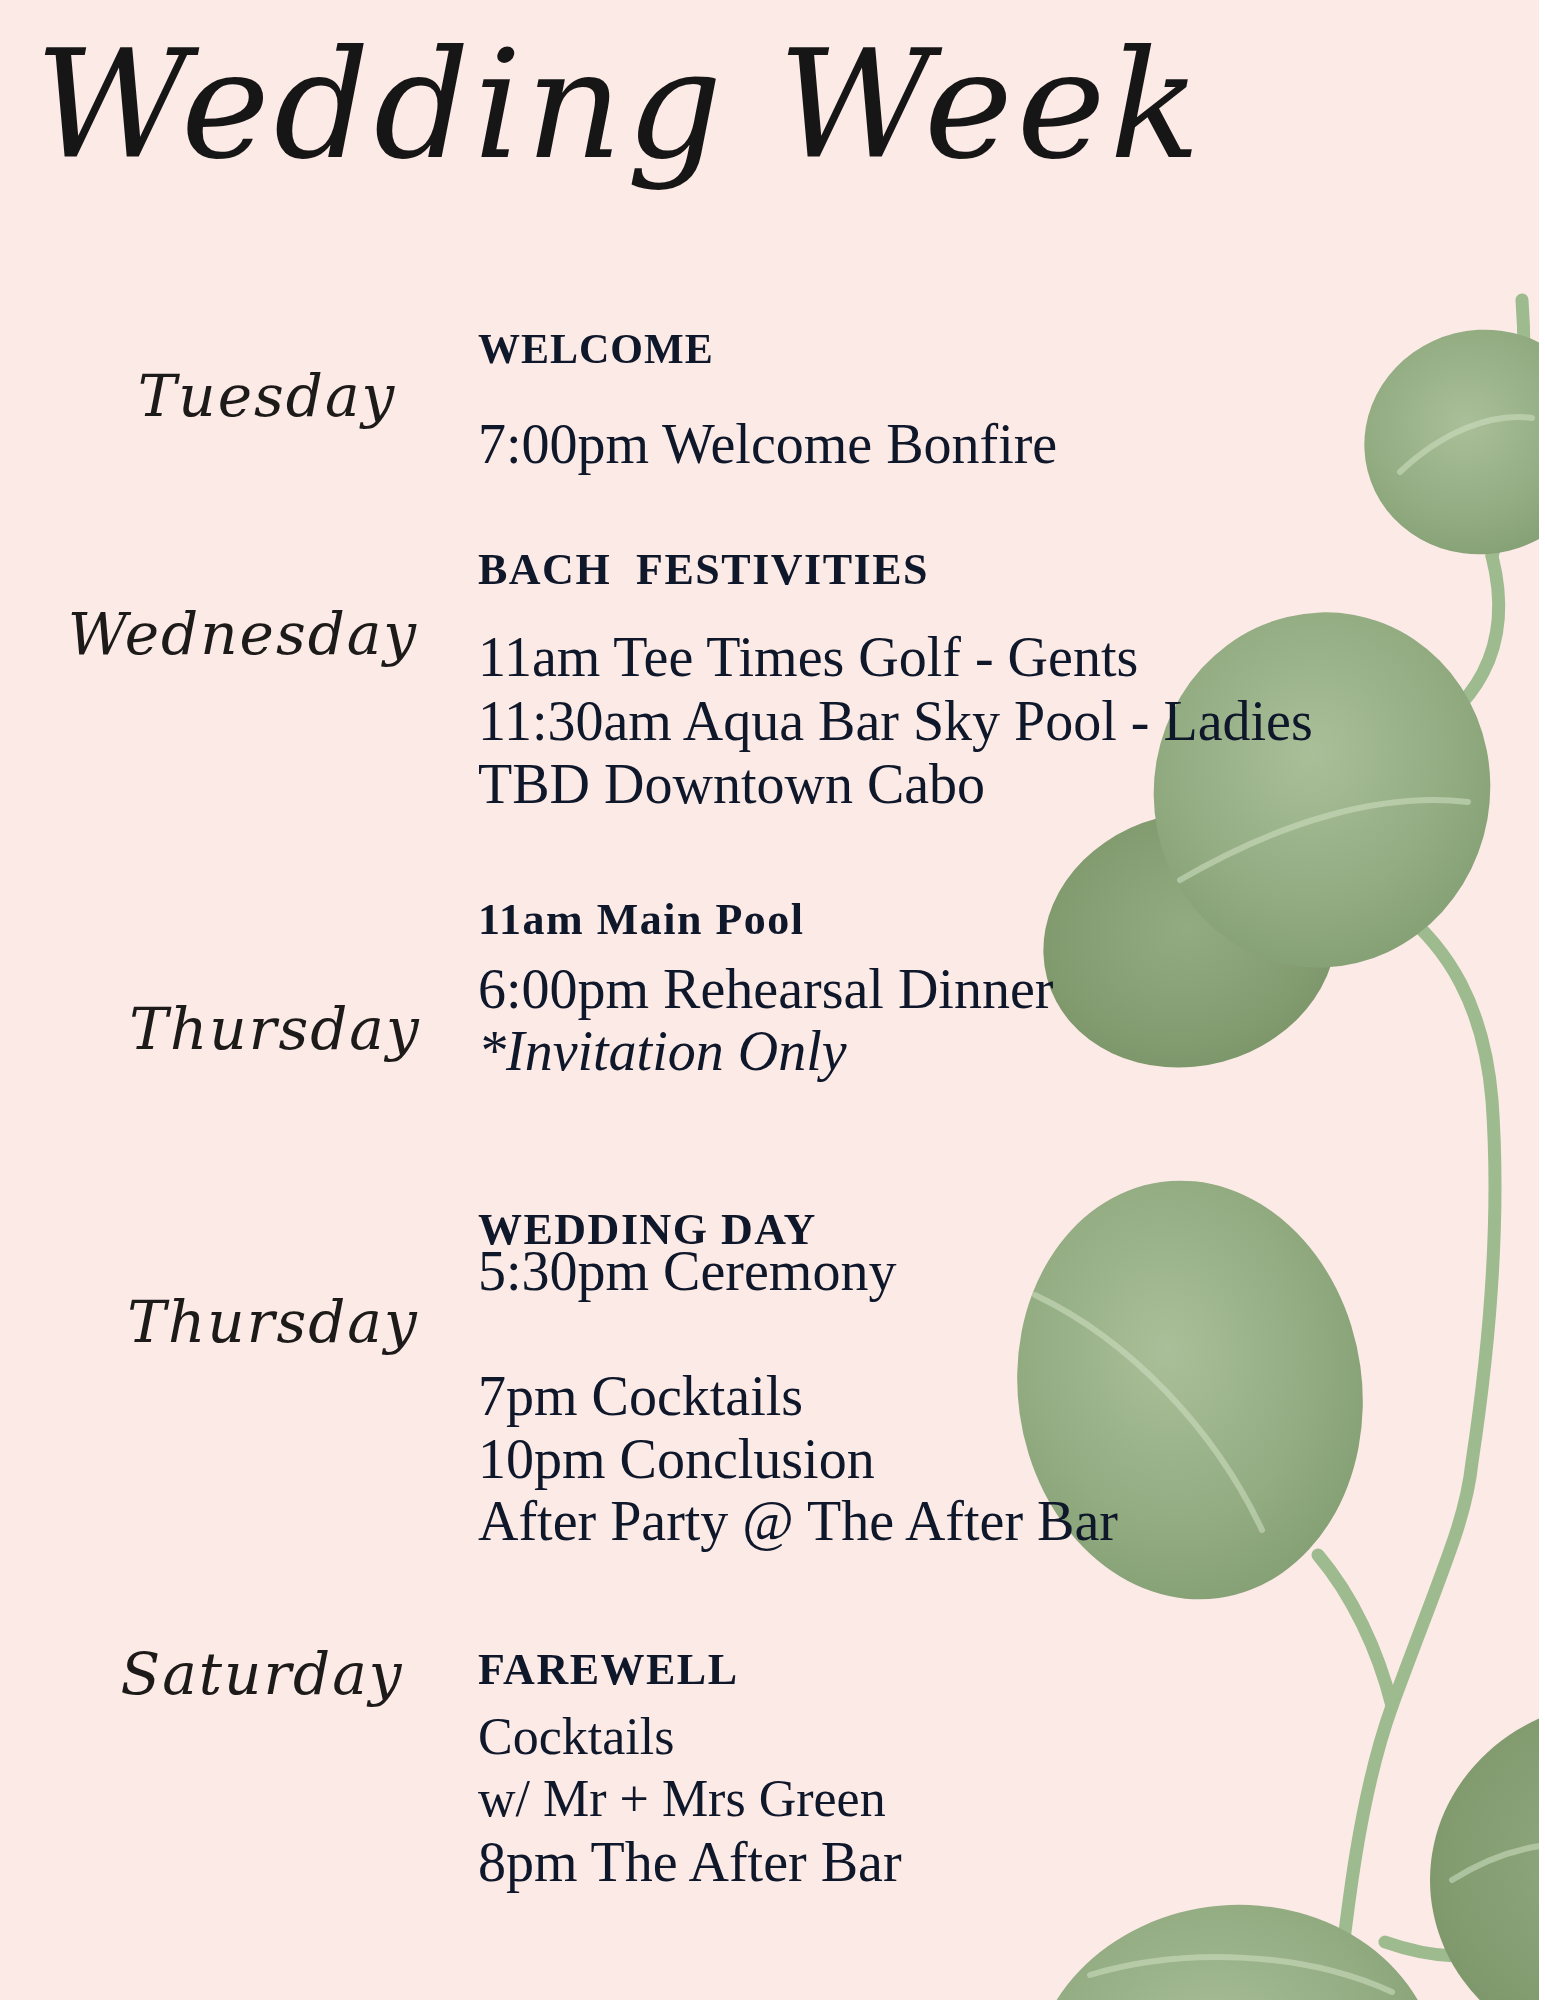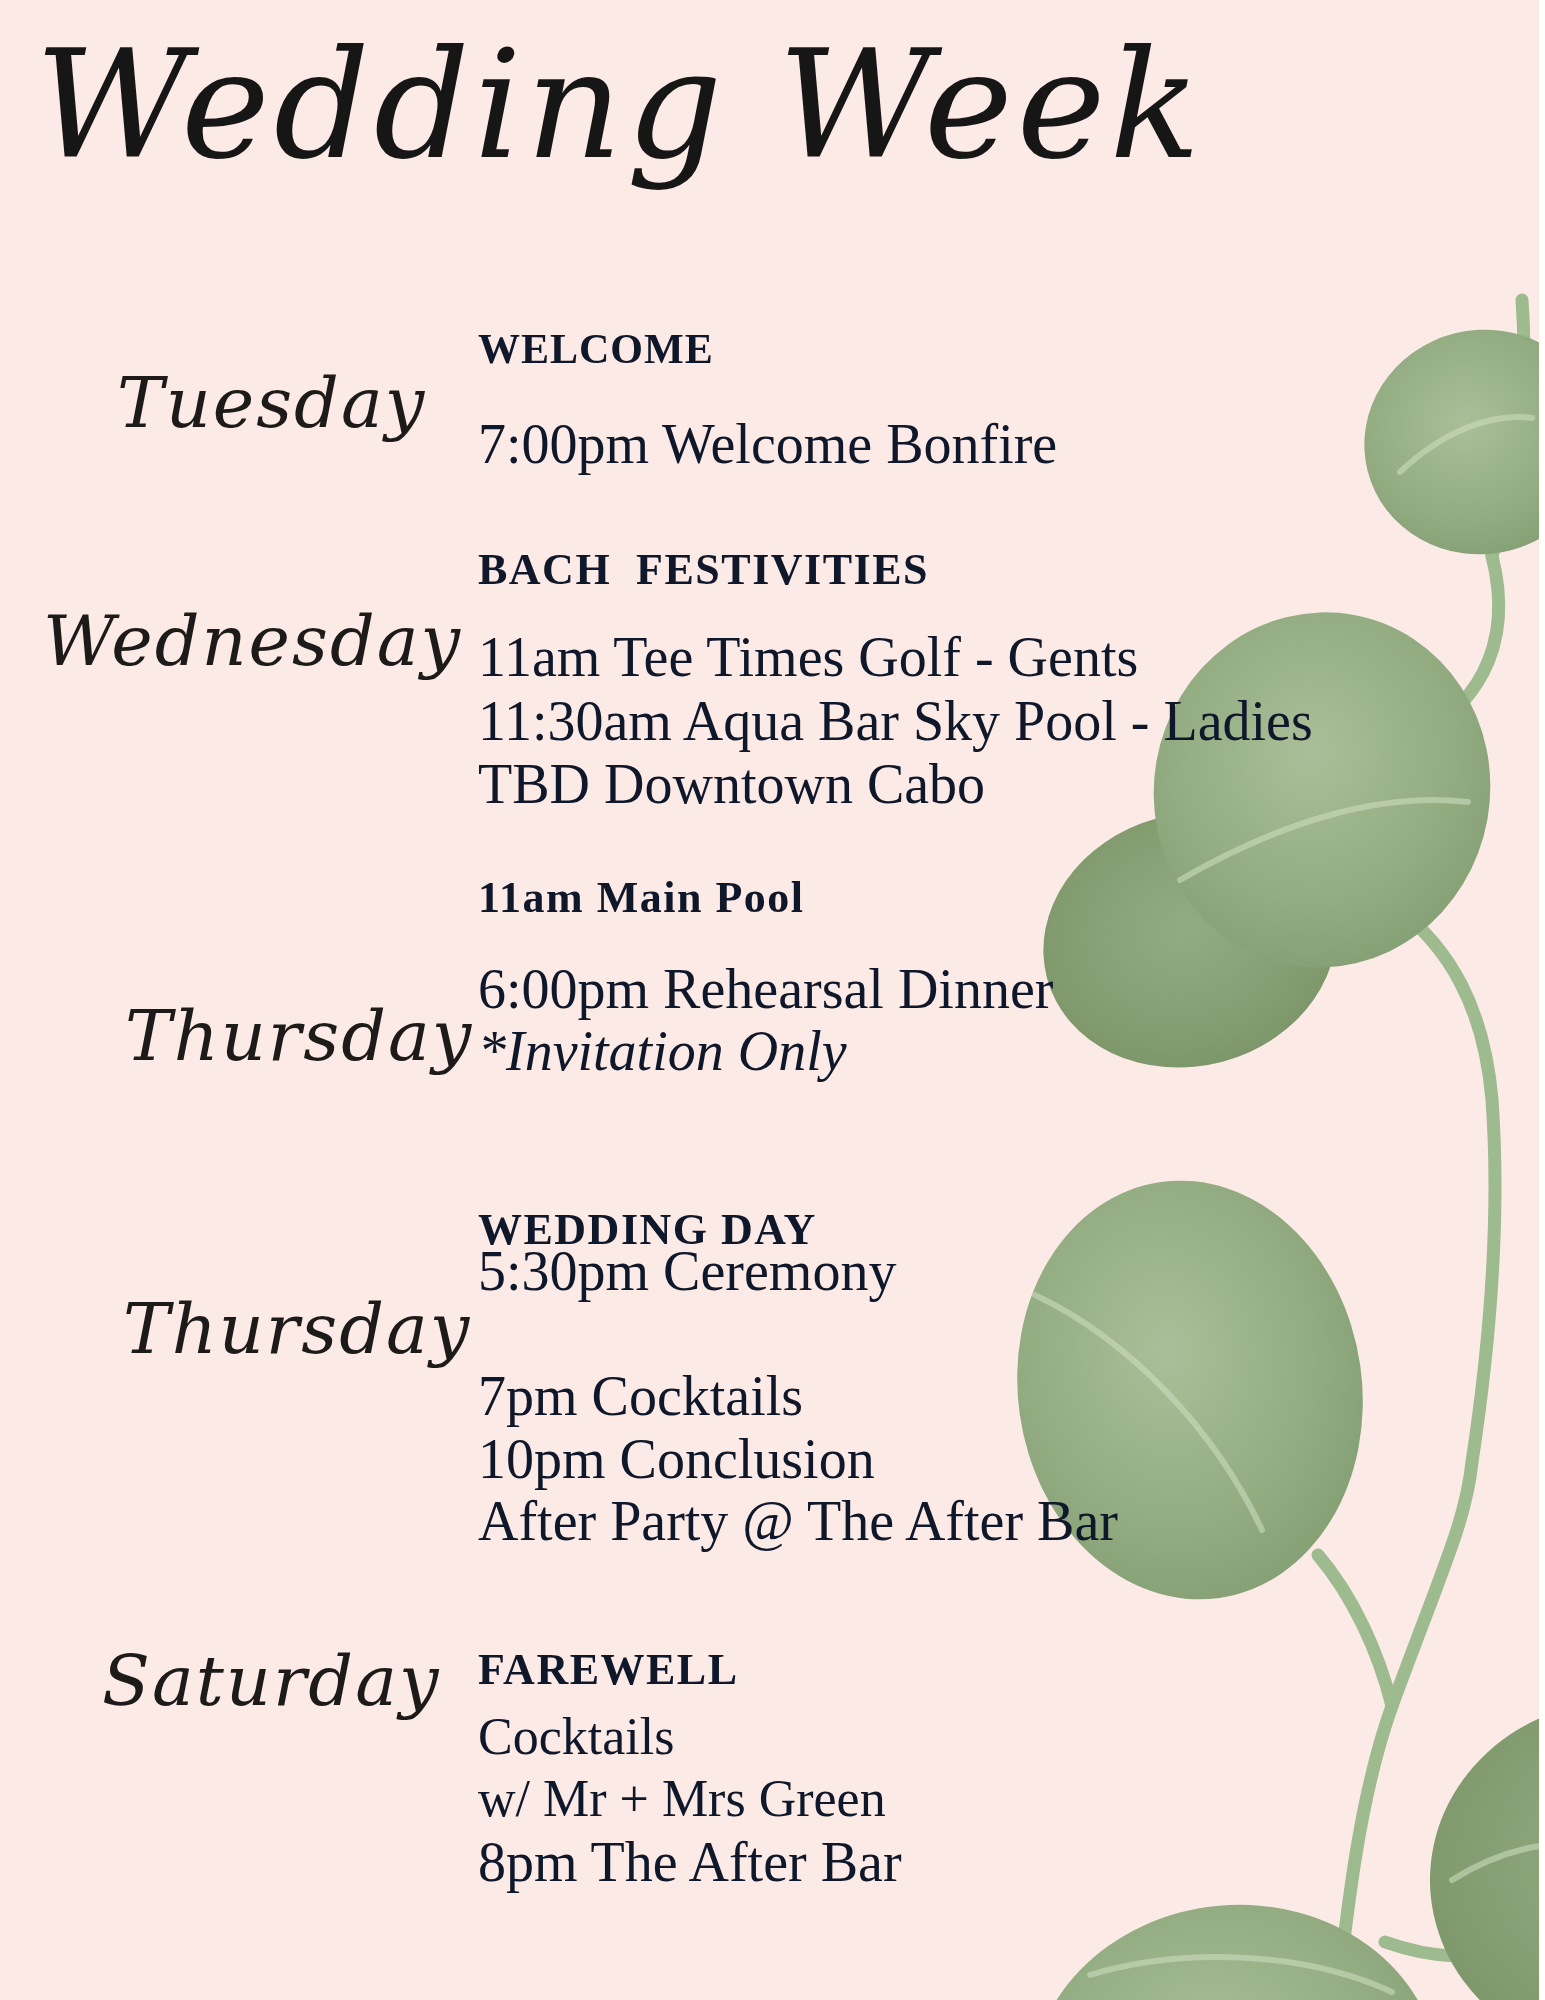--- a/index.html
+++ b/index.html
@@ -21,21 +21,21 @@
     font-size:150px;
     letter-spacing:4px;
     margin:0;
     color:#161616;
     white-space:nowrap;
   }
   .day{
     position:absolute;
     font-family:"DejaVu Serif", serif;
     font-style:italic;
-    font-size:70px;
+    font-size:58px;
     letter-spacing:2px;
     text-align:center;
     color:#1c1b19;
     white-space:nowrap;
   }
   .line{
     position:absolute;left:478px;
     font-size:56px;
     line-height:1.12;
     white-space:pre-wrap;
@@ -104,21 +104,21 @@
   <div class="day" style="left:102px;top:1640px;width:320px;">Saturday</div>
 
   <div class="line hdr-sm" style="top:326px;">WELCOME</div>
   <div class="line" style="top:413px;">7:00pm Welcome Bonfire</div>
 
   <div class="line hdr" style="top:545px;">BACH  FESTIVITIES</div>
   <div class="line" style="top:626px;">11am Tee Times Golf - Gents</div>
   <div class="line" style="top:690px;">11:30am Aqua Bar Sky Pool - Ladies</div>
   <div class="line" style="top:753px;">TBD Downtown Cabo</div>
 
-  <div class="line hdr" style="top:873px;">11am Main Pool</div>
+  <div class="line hdr" style="top:895px;">11am Main Pool</div>
   <div class="line" style="top:958px;">6:00pm Rehearsal Dinner</div>
   <div class="line ital" style="top:1020px;">*Invitation Only</div>
 
   <div class="line hdr" style="top:1205px;">WEDDING DAY</div>
   <div class="line" style="top:1240px;">5:30pm Ceremony</div>
   <div class="line" style="top:1365px;">7pm Cocktails</div>
   <div class="line" style="top:1428px;">10pm Conclusion</div>
   <div class="line" style="top:1490px;">After Party @ The After Bar</div>
 
   <div class="line hdr" style="top:1645px;">FAREWELL</div>

